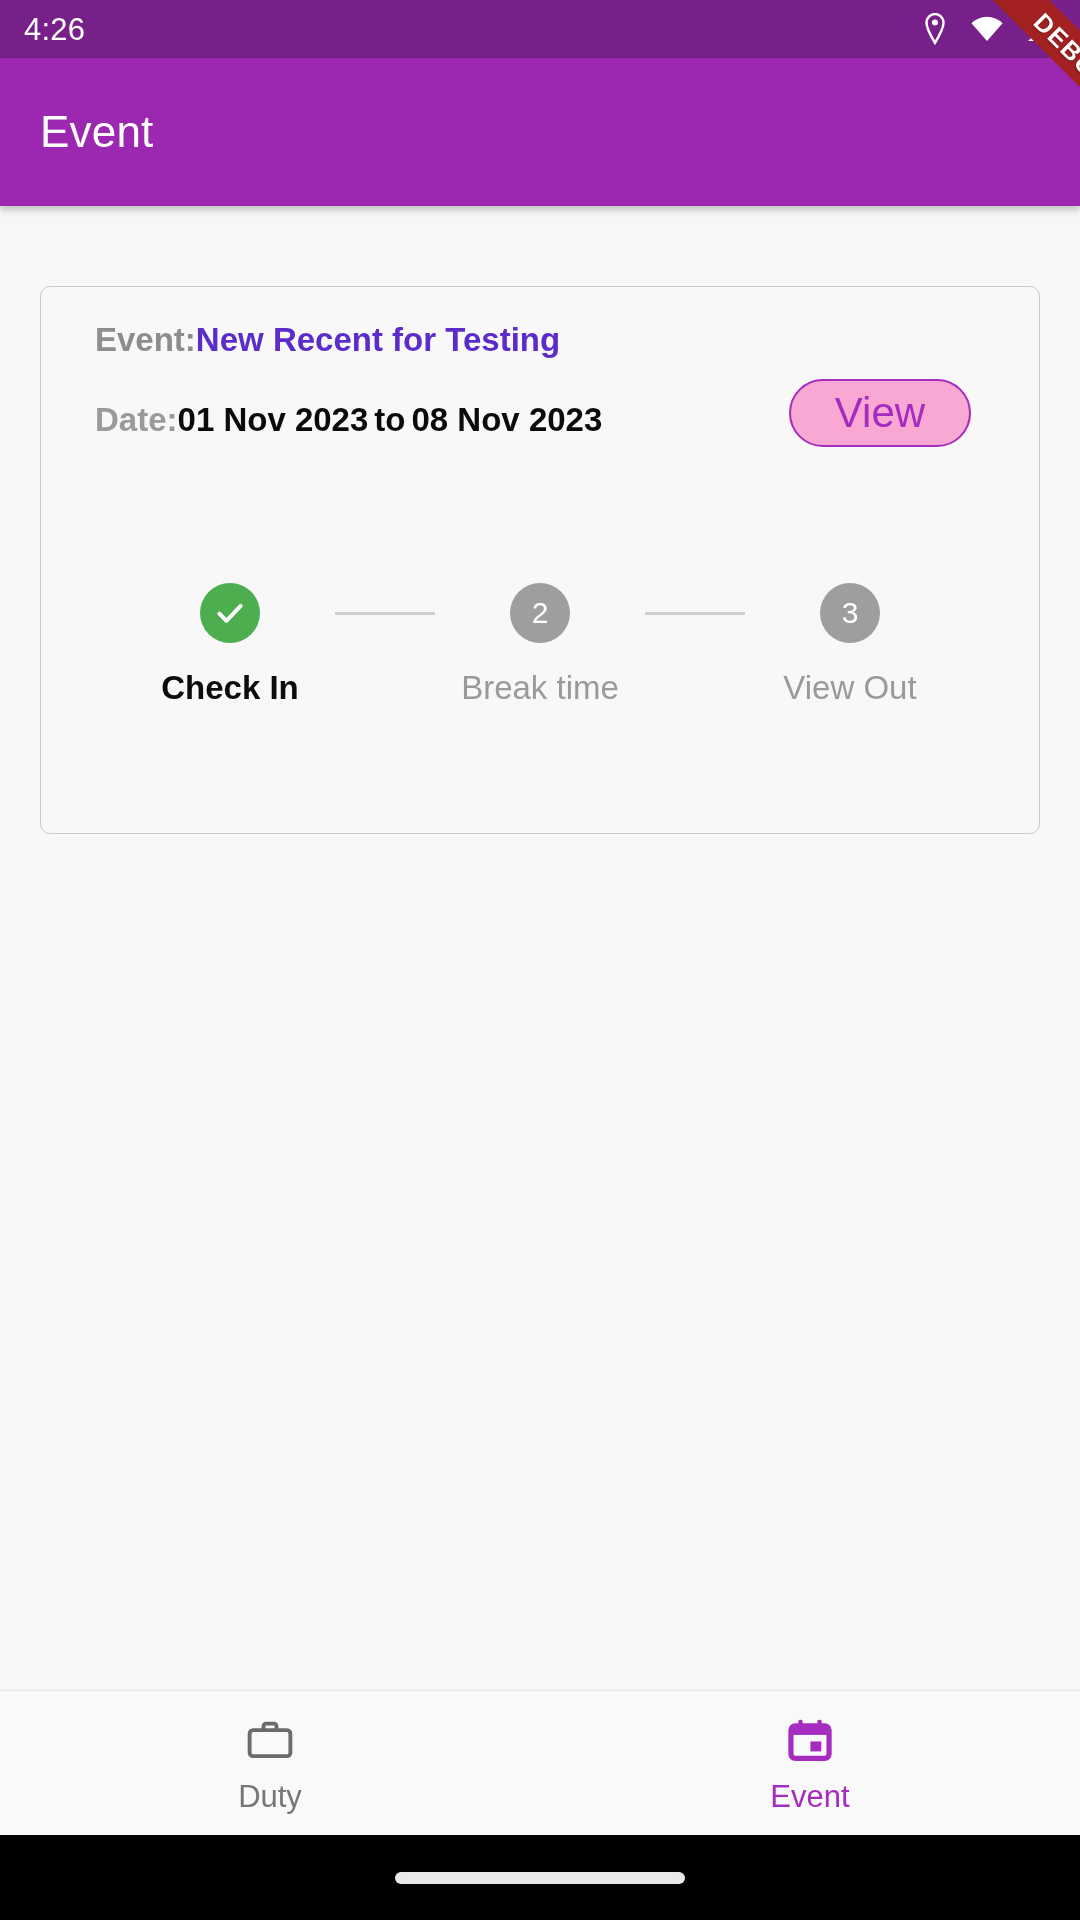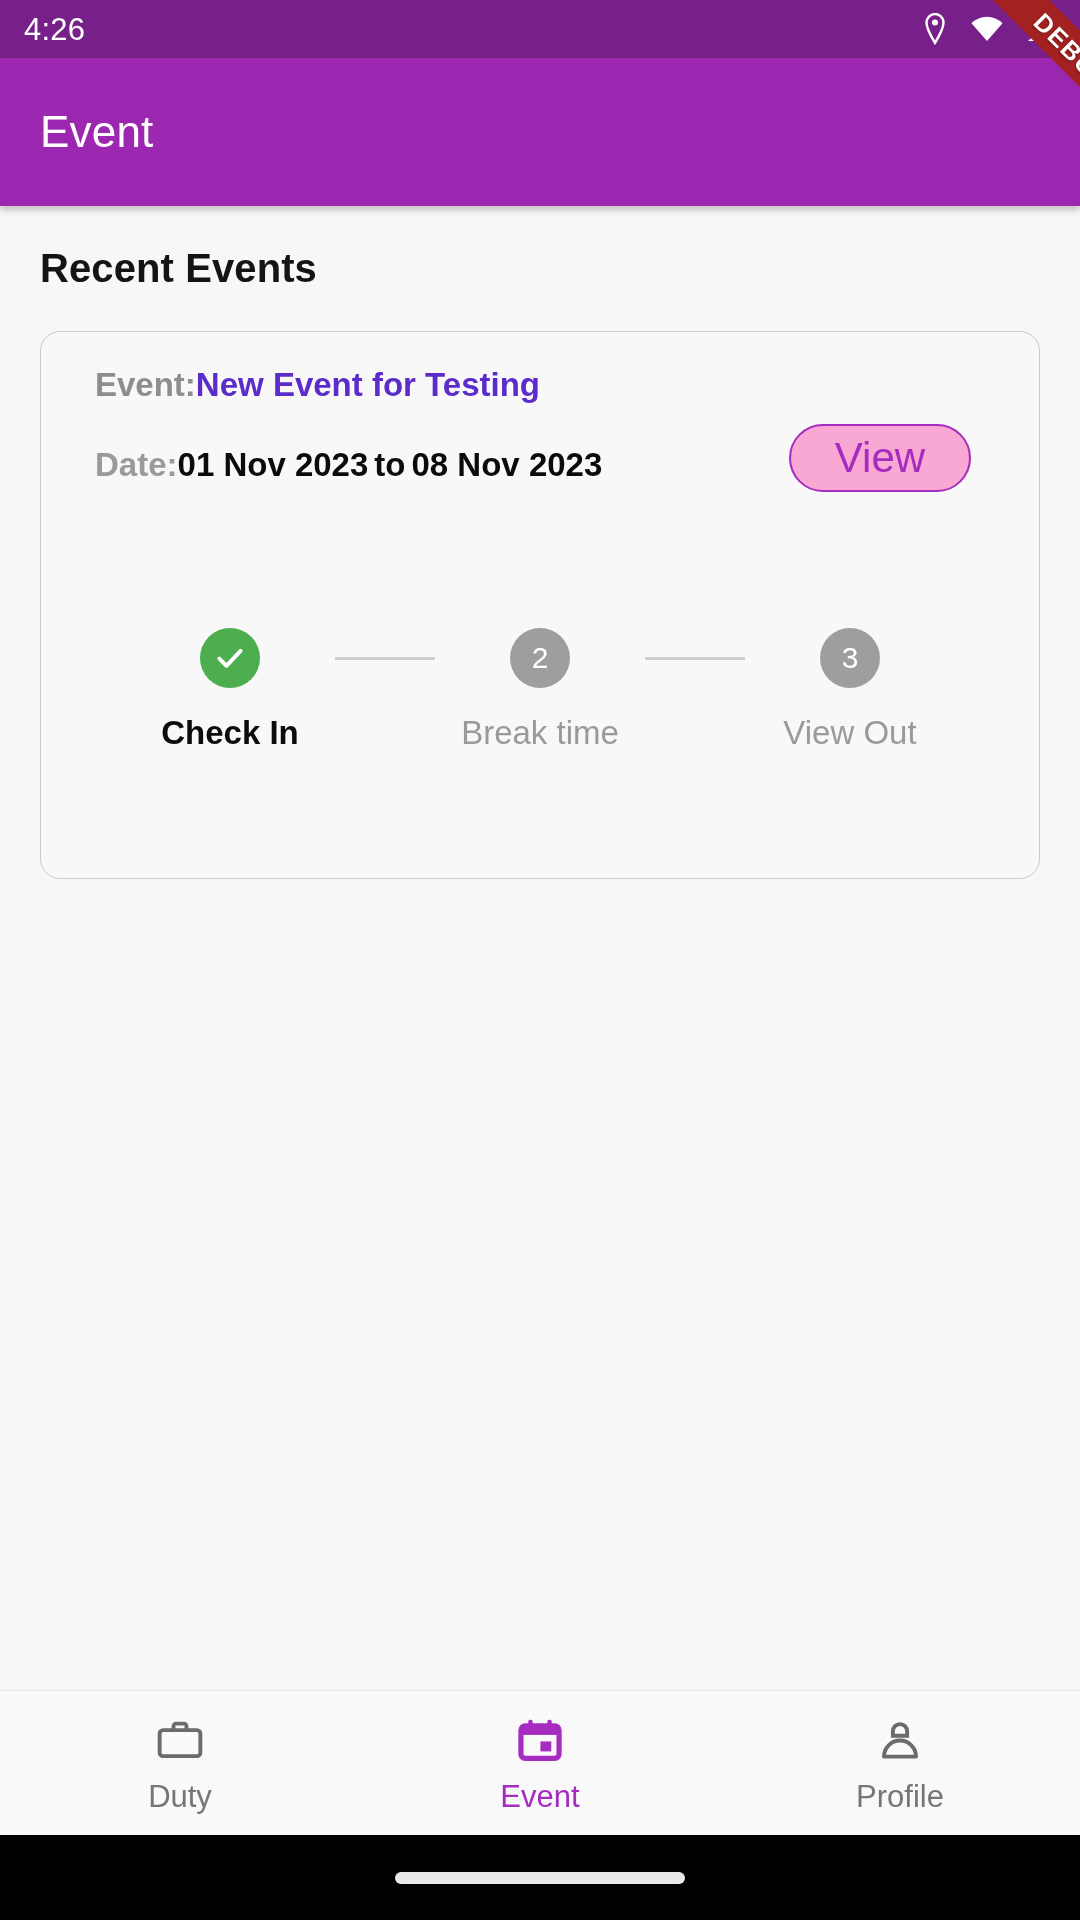--- a/index.html
+++ b/index.html
@@ -112,21 +112,21 @@
     margin-top: 24px;
     font-size: 34px;
     color: #a2a2a2;
     font-weight: 400;
   }
 
   
   .event-card {
     margin-top: 40px;
     border: 1.5px solid #c9c9c9;
-    border-radius: 20px;
+    border-radius: 10px;
     background: #f8f8f9;
     padding: 34px 34px 34px 54px;
     position: relative;
     height: 548px;
   }
 
   .row-event {
     display: flex;
     align-items: baseline;
     font-size: 33px;
@@ -313,27 +313,26 @@
   <div class="app-bar">
     <span class="app-bar-title">Event</span>
   </div>
 
   <div class="debug-ribbon">
     <div class="band">DEBUG</div>
   </div>
 
   <div class="content">
 
-    <div class="section-title">Recent Events</div>
 
     <div class="event-card">
 
       <div class="row-event">
         <span class="lbl">Event:</span>
-        <span class="val">New Event for Testing</span>
+        <span class="val">New Recent for Testing</span>
       </div>
 
 
       <div class="row-date">
         <span class="lbl">Date:</span>
         <span class="val">01 Nov 2023</span>
         <span class="sep">to</span>
         <span class="val">08 Nov 2023</span>
       </div>
 
@@ -388,29 +387,20 @@
           <rect x="3.2" y="5" width="17.6" height="15" rx="2" fill="none" stroke="#a62cbf" stroke-width="2.4"></rect>
           <rect x="3.2" y="5" width="17.6" height="4.2" fill="#a62cbf"></rect>
           <rect x="6.6" y="2.2" width="2" height="3.6" rx="0.8" fill="#a62cbf"></rect>
           <rect x="15.4" y="2.2" width="2" height="3.6" rx="0.8" fill="#a62cbf"></rect>
           <rect x="12.2" y="12.2" width="5" height="4.6" fill="#a62cbf"></rect>
         </svg>
       </span>
       <span class="nav-label">Event</span>
     </div>
 
-    <div class="nav-item idle">
-      <span>
-        <svg width="52" height="52" viewBox="0 0 24 24">
-          <path d="M12 4.2 a3.3 3.3 0 0 1 3.3 3.3 v2.1 h-6.6 v-2.1 A3.3 3.3 0 0 1 12 4.2 z" fill="none" stroke="#6b6b6b" stroke-width="1.8"></path>
-          <path d="M4.6 19.2 a7.4 7.4 0 0 1 14.8 0 z" fill="none" stroke="#6b6b6b" stroke-width="1.8" stroke-linejoin="round"></path>
-        </svg>
-      </span>
-      <span class="nav-label">Profile</span>
-    </div>
 
   </div>
 
   <div class="gesture-bar">
     <div class="gesture-pill"></div>
   </div>
 
 </div>
 
 </body></html>

